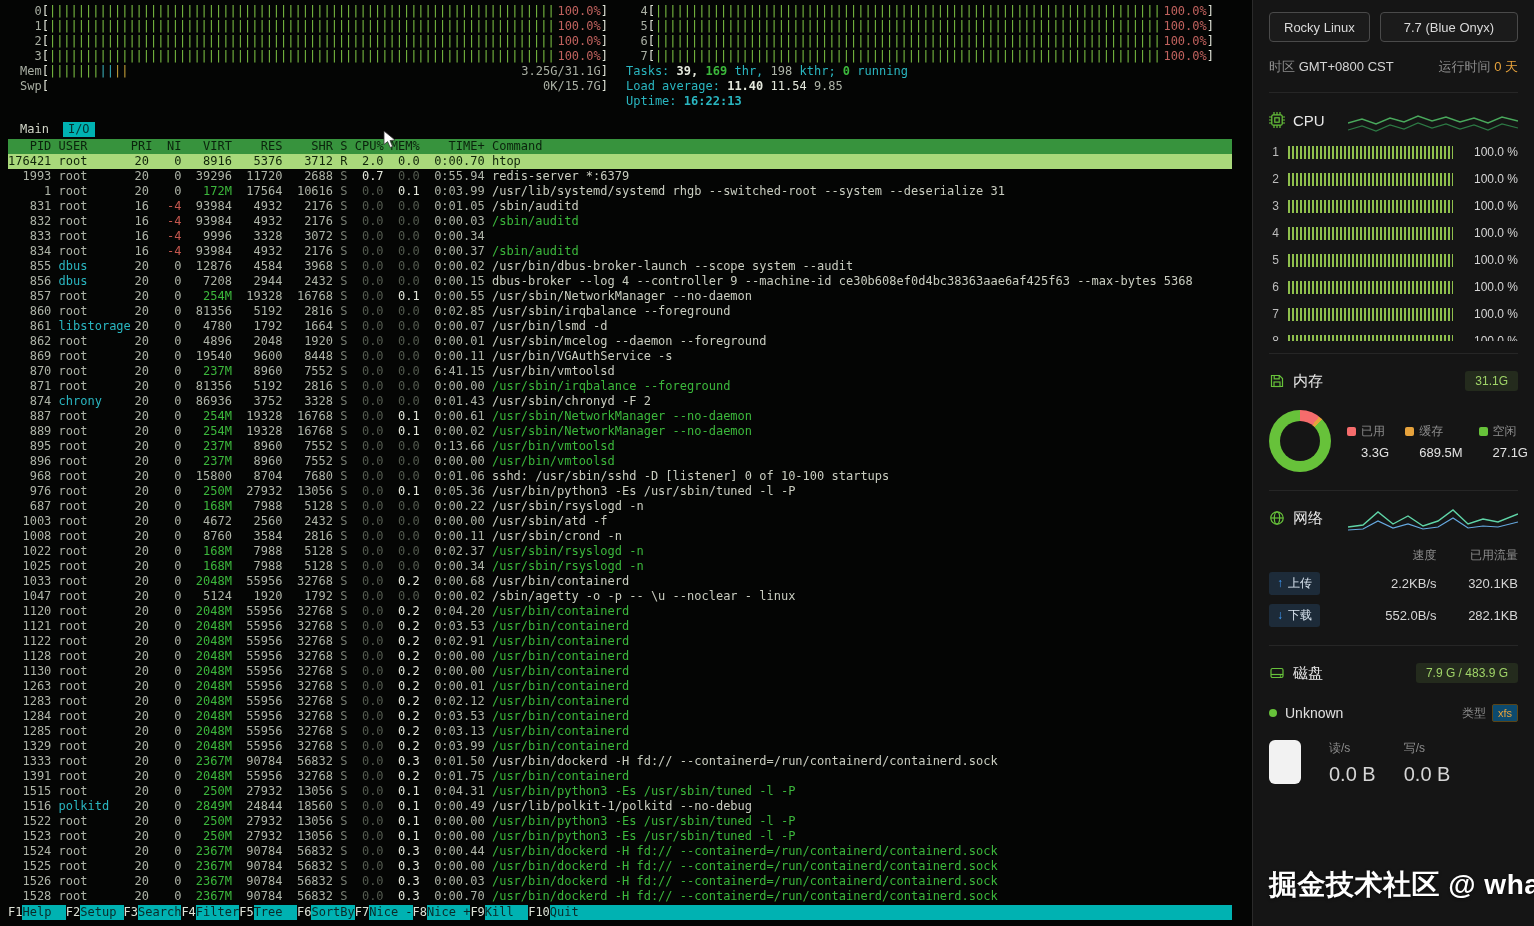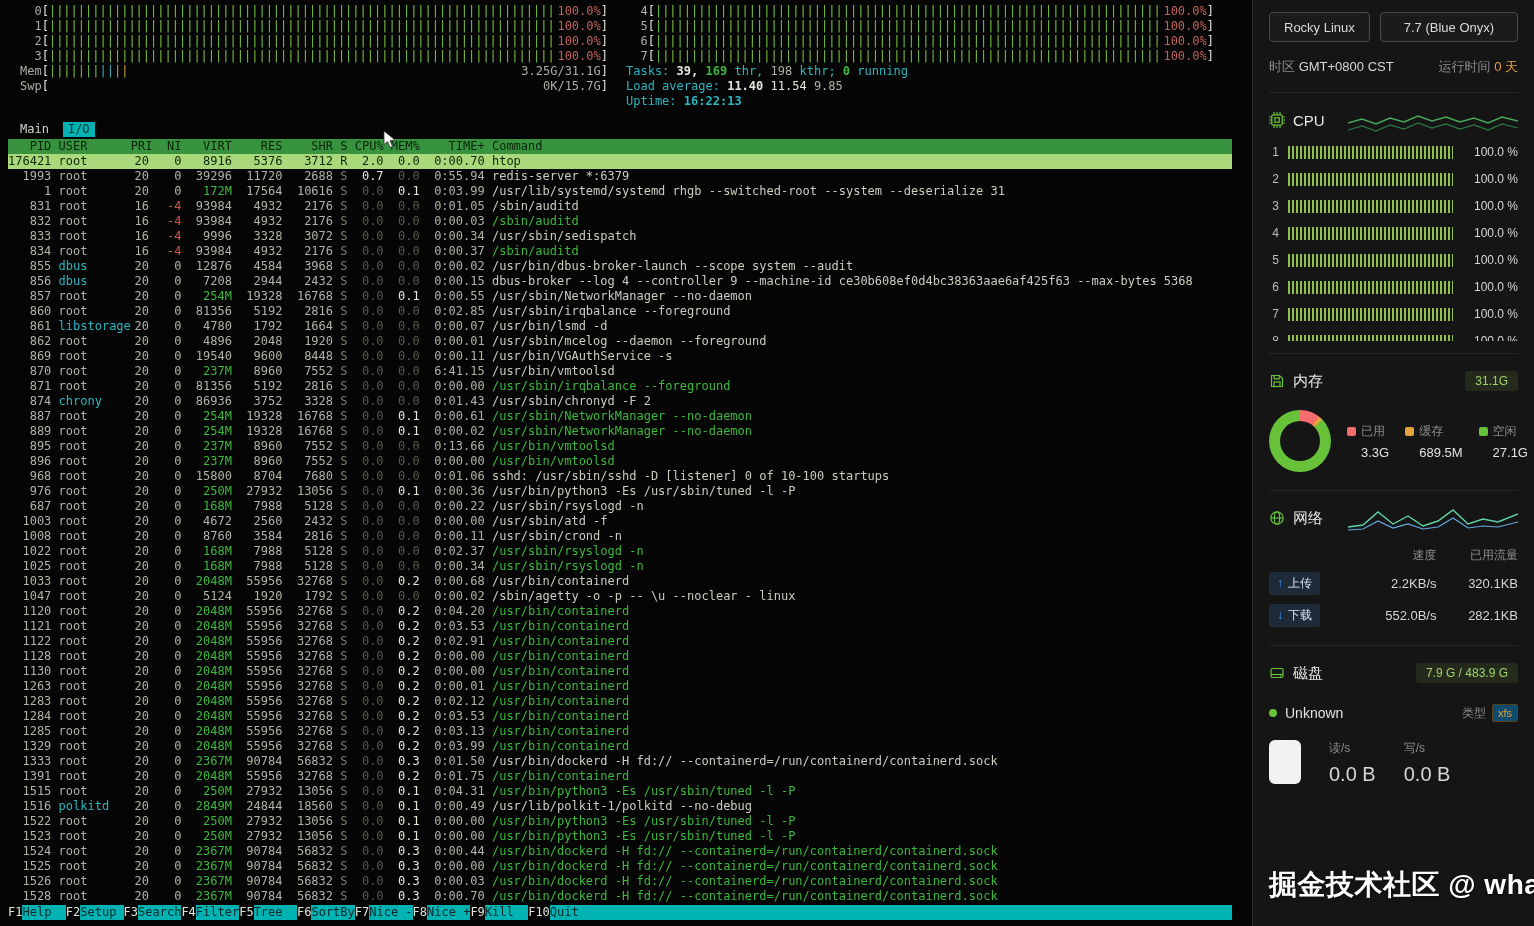--- a/index.html
+++ b/index.html
@@ -316,21 +316,20 @@
           <span class="w-user c-txt">root</span>
           <span class="w-pri c-txt">16</span>
           <span class="w-ni c-red">-4</span>
           <span class="w-virt c-txt">9996</span>
           <span class="w-res c-txt">3328</span>
           <span class="w-shr c-txt">3072</span>
           <span class="w-s c-dim2">S</span>
           <span class="w-cpu c-dim">0.0</span>
           <span class="w-mem c-dim">0.0</span>
           <span class="w-time c-txt">0:00.34</span>
-          <span class="w-cmd c-cmdc">/usr/sbin/sedispatch</span>
         </div>
         <div class="prow">
           <span class="w-pid c-txt">834</span>
           <span class="w-user c-txt">root</span>
           <span class="w-pri c-txt">16</span>
           <span class="w-ni c-red">-4</span>
           <span class="w-virt c-txt">93984</span>
           <span class="w-res c-txt">4932</span>
           <span class="w-shr c-txt">2176</span>
           <span class="w-s c-dim2">S</span>
@@ -553,21 +552,21 @@
           <span class="w-pid c-txt">976</span>
           <span class="w-user c-txt">root</span>
           <span class="w-pri c-txt">20</span>
           <span class="w-ni c-txt">0</span>
           <span class="w-virt c-green">250M</span>
           <span class="w-res c-txt">27932</span>
           <span class="w-shr c-txt">13056</span>
           <span class="w-s c-dim2">S</span>
           <span class="w-cpu c-dim">0.0</span>
           <span class="w-mem c-bright">0.1</span>
-          <span class="w-time c-txt">0:00.36</span>
+          <span class="w-time c-txt">0:05.36</span>
           <span class="w-cmd c-cmdc">/usr/bin/python3 -Es /usr/sbin/tuned -l -P</span>
         </div>
         <div class="prow">
           <span class="w-pid c-txt">687</span>
           <span class="w-user c-txt">root</span>
           <span class="w-pri c-txt">20</span>
           <span class="w-ni c-txt">0</span>
           <span class="w-virt c-green">168M</span>
           <span class="w-res c-txt">7988</span>
           <span class="w-shr c-txt">5128</span>

